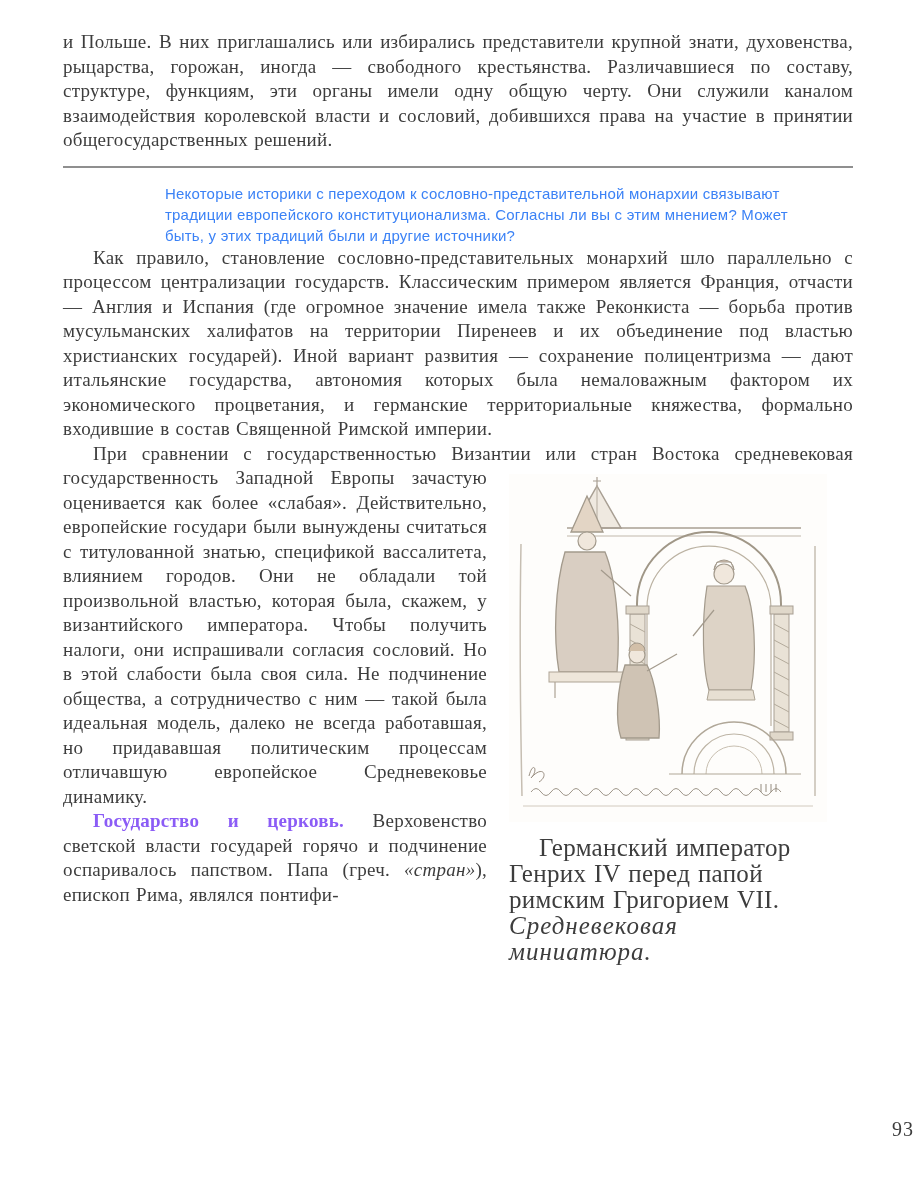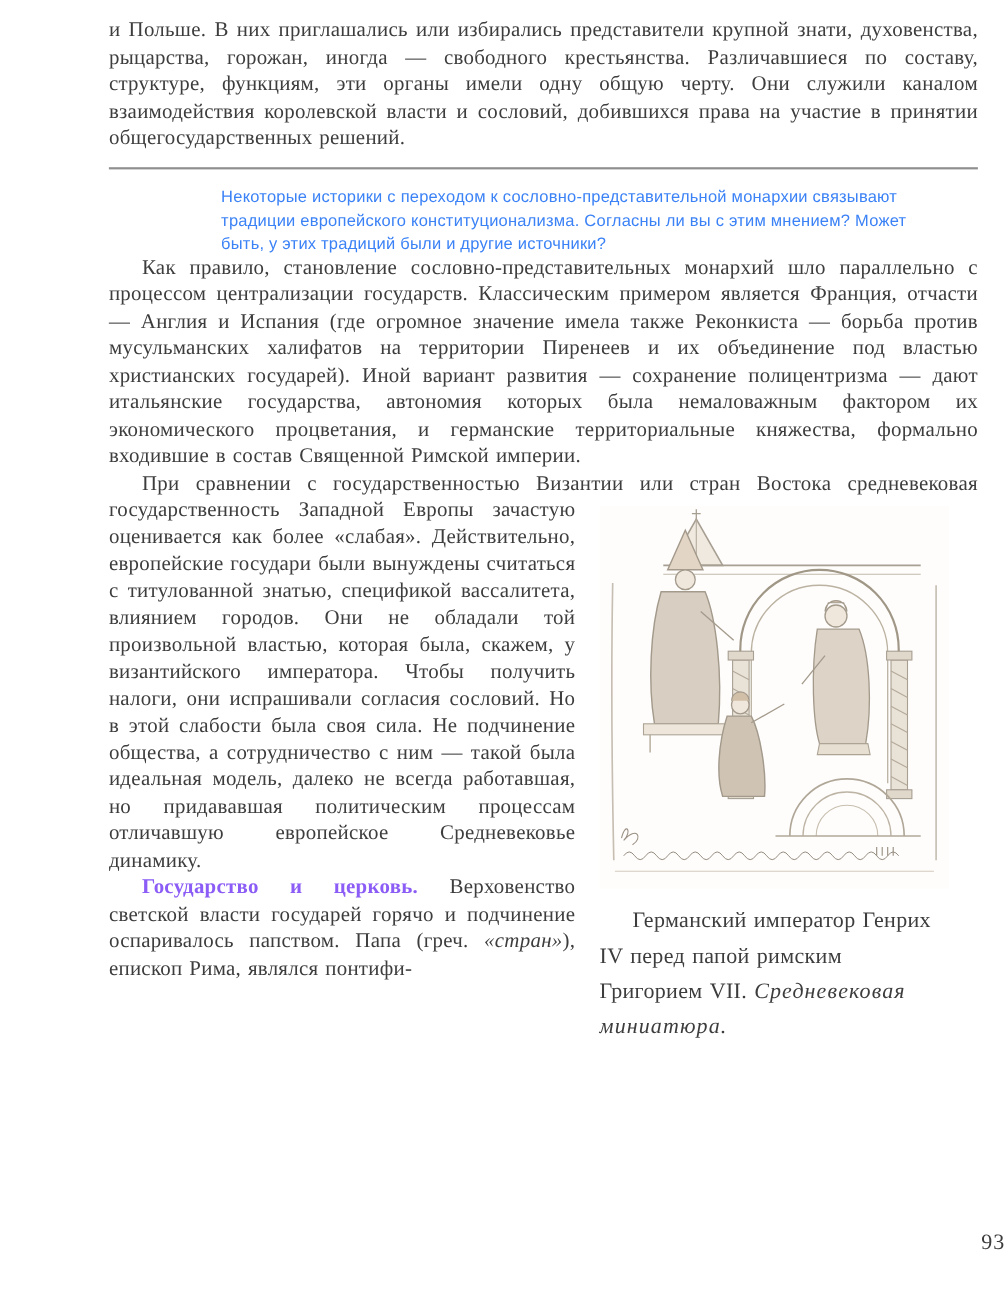--- a/index.html
+++ b/index.html
@@ -9,23 +9,22 @@
     height: 1179px;
     margin: 0 auto;
     background: #ffffff;
     font-family: "Liberation Serif", serif;
     color: #3d3d3d;
     overflow: hidden;
   }
   .content {
     position: absolute;
     left: 63px;
-    top: 16px;
+    top: 30px;
     width: 790px;
-    margin-left: 36px;
   }
   p.body {
     margin: 0;
     font-size: 19px;
     line-height: 24.5px;
     letter-spacing: 0.25px;
     word-spacing: 1.2px;
     text-align: justify;
   }
   p.indent { text-indent: 30px; }
@@ -51,22 +50,22 @@
     margin: 8px 26px 2px 22px;
   }
   .figure-art {
     display: block;
     width: 318px;
     height: 348px;
   }
   .figure-caption {
     margin-top: 13px;
     width: 302px;
-    font-size: 20px;
-    line-height: 32px;
+    font-size: 25px;
+    line-height: 26px;
     letter-spacing: 0.3px;
     color: #3d3d3d;
     text-align: left;
   }
   .caption-italic {
     font-style: italic;
     letter-spacing: 1px;
   }
   .lead-bold { font-weight: 700; color: #8b5cf6; }
   .inline-italic { font-style: italic; }

